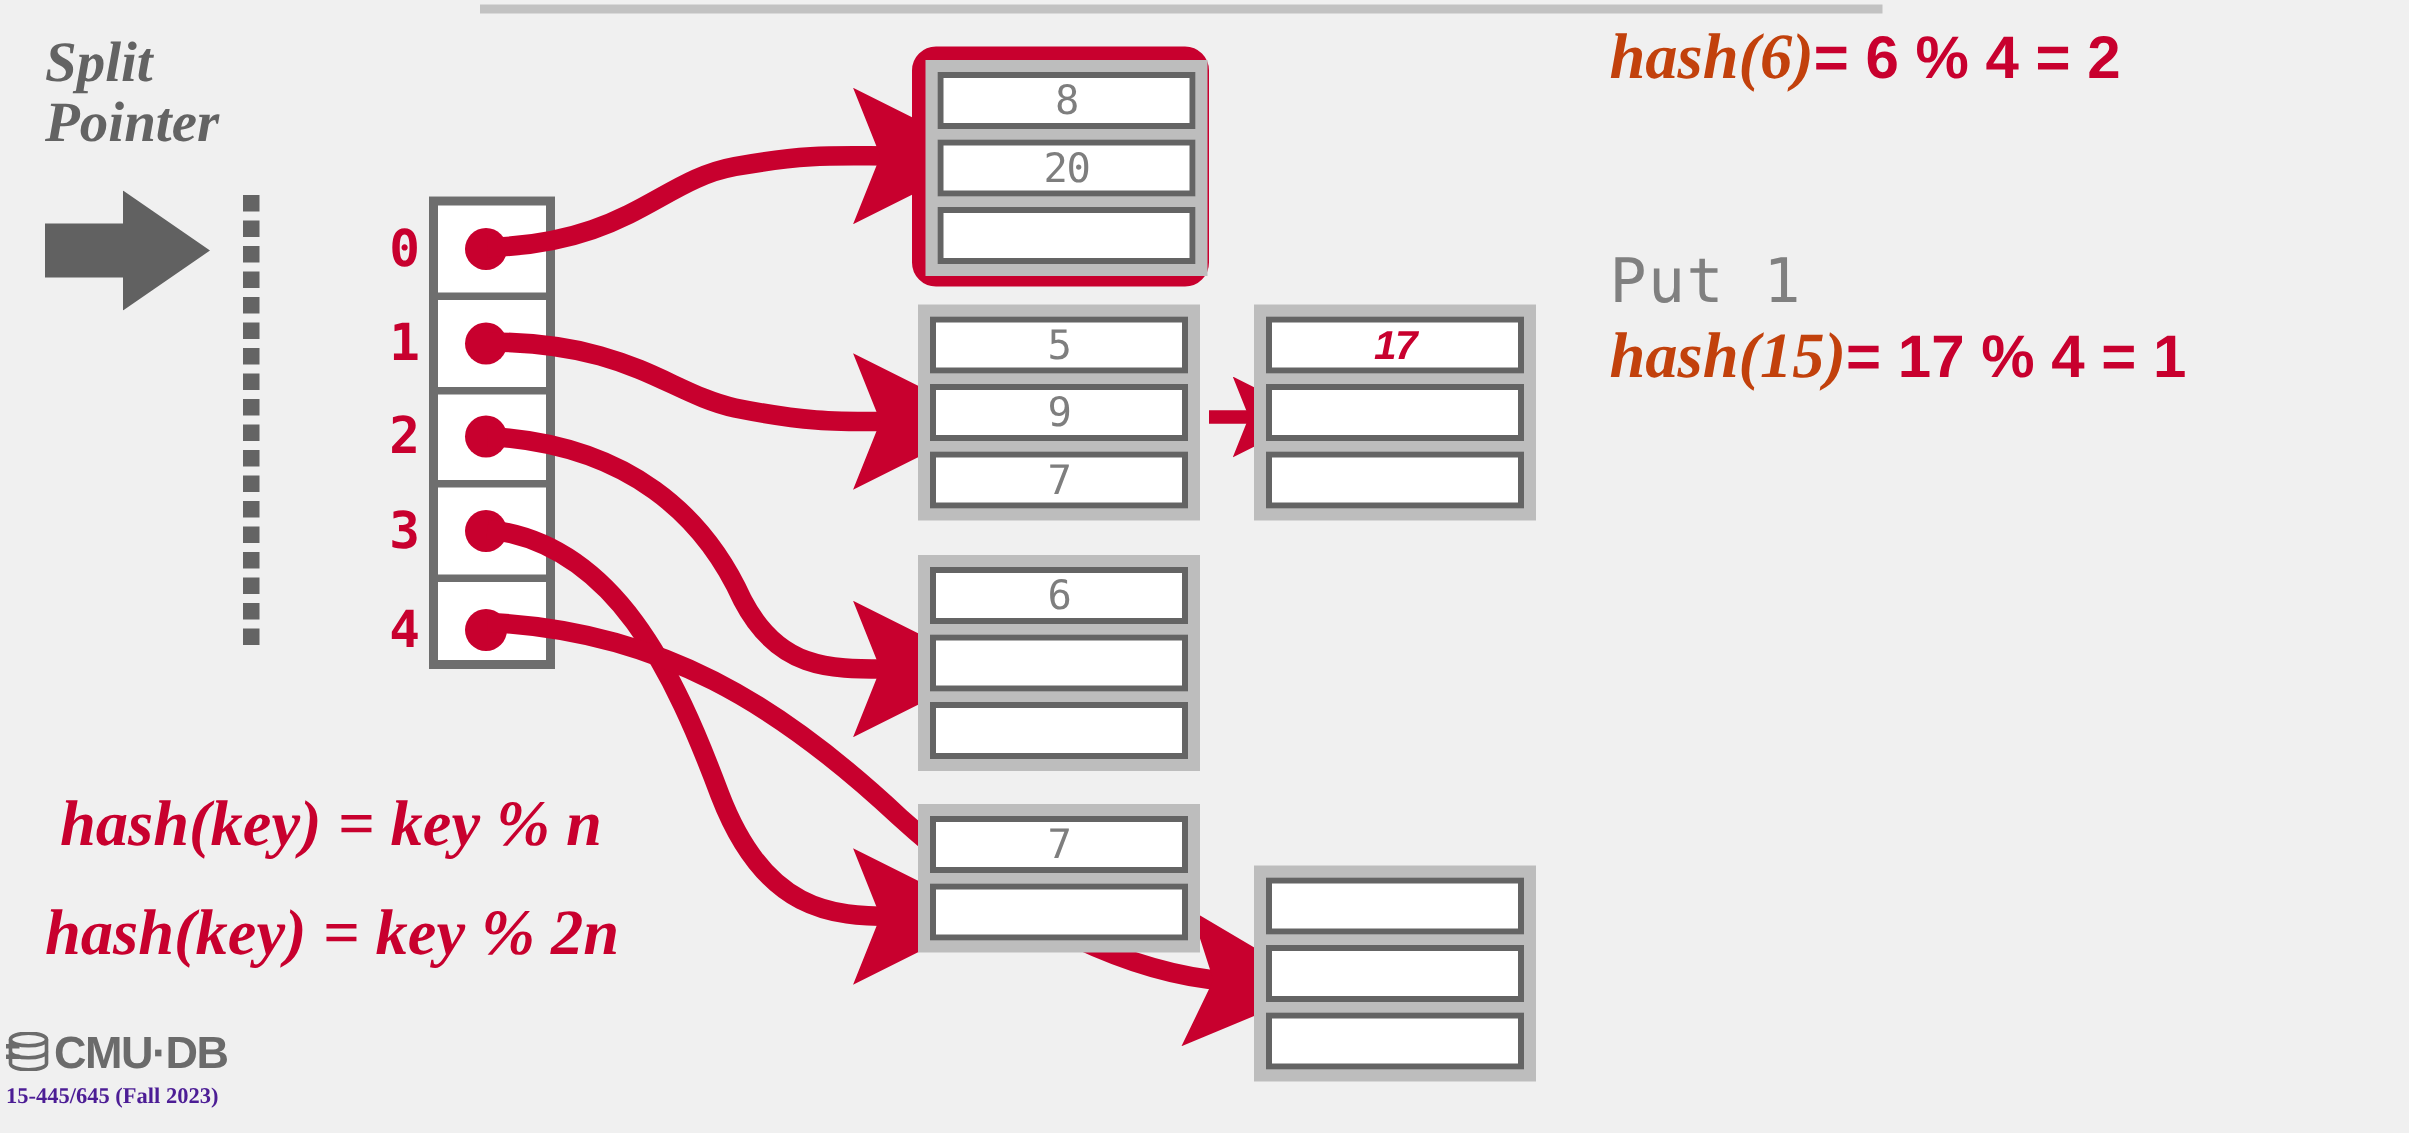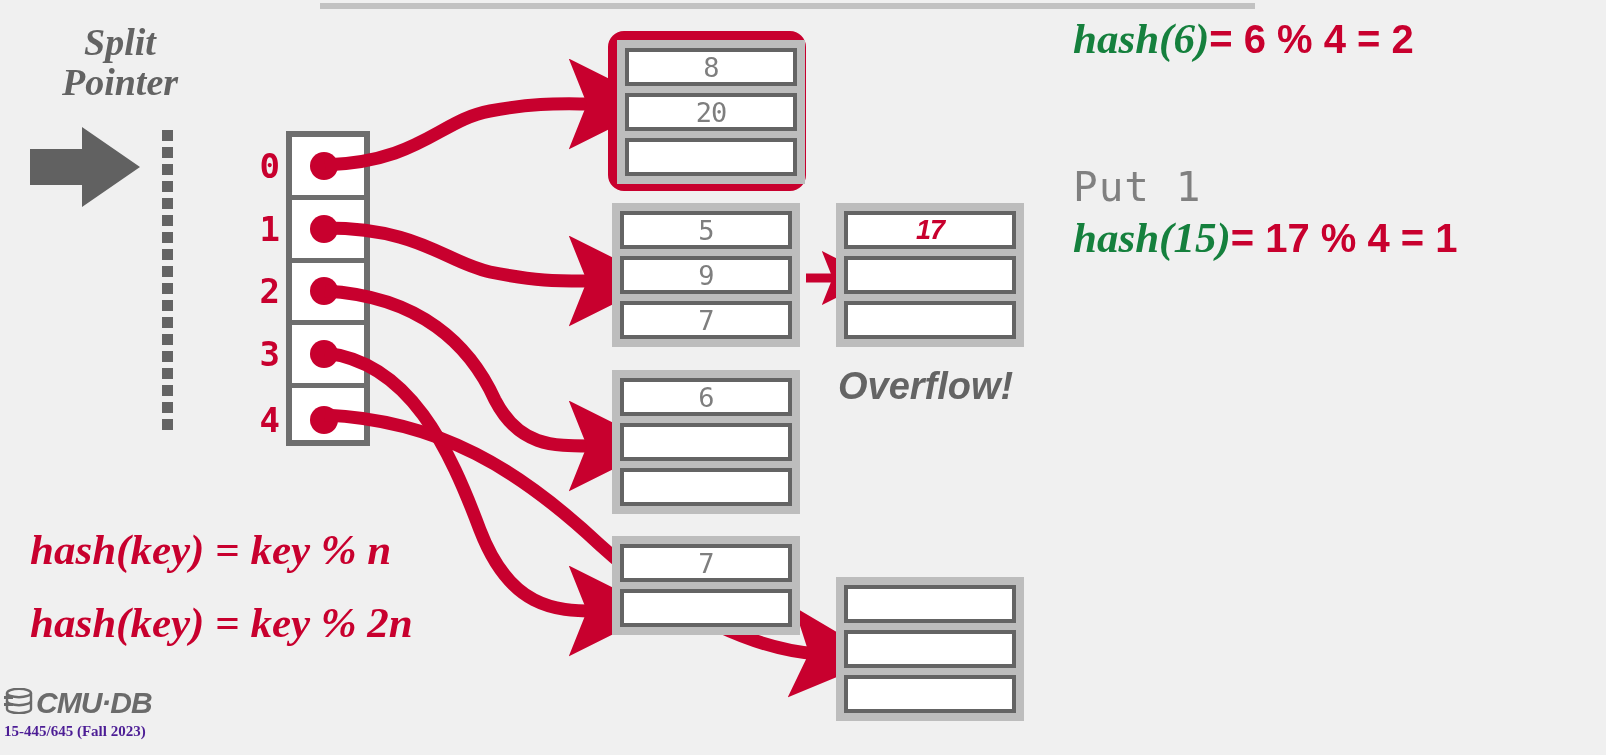--- a/index.html
+++ b/index.html
@@ -17,21 +17,21 @@
     position:absolute;left:320px;top:3px;width:935px;height:6px;
     background:#c2c2c2;
   }
 
   
   .split-label{
     position:absolute;left:30px;top:22px;width:180px;
     font-family:"Liberation Serif", serif;
     font-style:italic;font-weight:bold;
     font-size:38px;line-height:1.06;
-    color:#636363;text-align:center;
+    color:#636363;
     white-space:pre-line;
   }
 
   
   .block-arrow{position:absolute;left:30px;top:127px;width:110px;height:80px;}
 
   
   .dotted-line{
     position:absolute;left:162px;top:130px;width:11px;height:322px;
   }
@@ -101,30 +101,30 @@
   .op-block{position:absolute;}
   .op-cmd{
     font-family:"DejaVu Sans Mono", monospace;
     font-size:41px;color:#808080;letter-spacing:1px;white-space:pre;
   }
   .op-hash{
     margin-top:2px;white-space:nowrap;
   }
   .op-hash .fn{
     font-family:"Liberation Serif", serif;
-    font-style:italic;font-weight:bold;font-size:43px;color:#15803d;
+    font-style:italic;font-weight:bold;font-size:43px;color:#c2410c;
   }
   .op-hash .calc{
     font-family:"Liberation Sans", sans-serif;
     font-weight:bold;font-size:40px;color:#c8002e;
   }
 
   
   .footer{position:absolute;left:4px;top:686px;}
-  .logo-row{display:flex;align-items:center;gap:2px;font-style:italic;}
+  .logo-row{display:flex;align-items:center;gap:2px;}
   .logo-text{
     font-family:"Liberation Sans", sans-serif;
     font-weight:bold;font-size:30px;color:#6b6b6b;letter-spacing:-1px;
   }
   .course-line{
     font-family:"Liberation Serif", serif;
     font-weight:bold;font-size:15px;color:#4c1d95;margin-top:3px;
   }
 
   svg.arrows{position:absolute;left:0;top:0;width:1606px;height:755px;pointer-events:none;}
@@ -224,40 +224,39 @@
     <div class="cell">9</div>
     <div class="cell">7</div>
   </div>
 
   <div class="bucket" style="left:836px;top:203px;font-style:italic;">
     <div class="cell accent">17</div>
     <div class="cell"></div>
     <div class="cell"></div>
   </div>
 
-  <div class="overflow-label" style="left:838px;top:365px;">Overflow!</div>
 
   <div class="bucket" style="left:612px;top:370px;">
     <div class="cell">6</div>
     <div class="cell"></div>
     <div class="cell"></div>
   </div>
 
   <div class="bucket" style="left:612px;top:536px;">
     <div class="cell">7</div>
     <div class="cell"></div>
   </div>
 
   <div class="bucket" style="left:836px;top:577px;">
     <div class="cell"></div>
     <div class="cell"></div>
     <div class="cell"></div>
   </div>
 
-  <div class="formula" style="left:30px;top:525px;">hash(key) = key % n</div>
+  <div class="formula" style="left:40px;top:525px;">hash(key) = key % n</div>
   <div class="formula" style="left:30px;top:598px;text-align:right;">hash(key) = key % 2n</div>
 
   <div class="op-block" style="left:1073px;top:12px;">
     <div class="op-hash">
       <span class="fn">hash(6)</span><span class="calc">=  6 % 4 = 2</span>
     </div>
   </div>
 
   <div class="op-block" style="left:1073px;top:163px;">
     <div class="op-cmd">Put 1</div>

